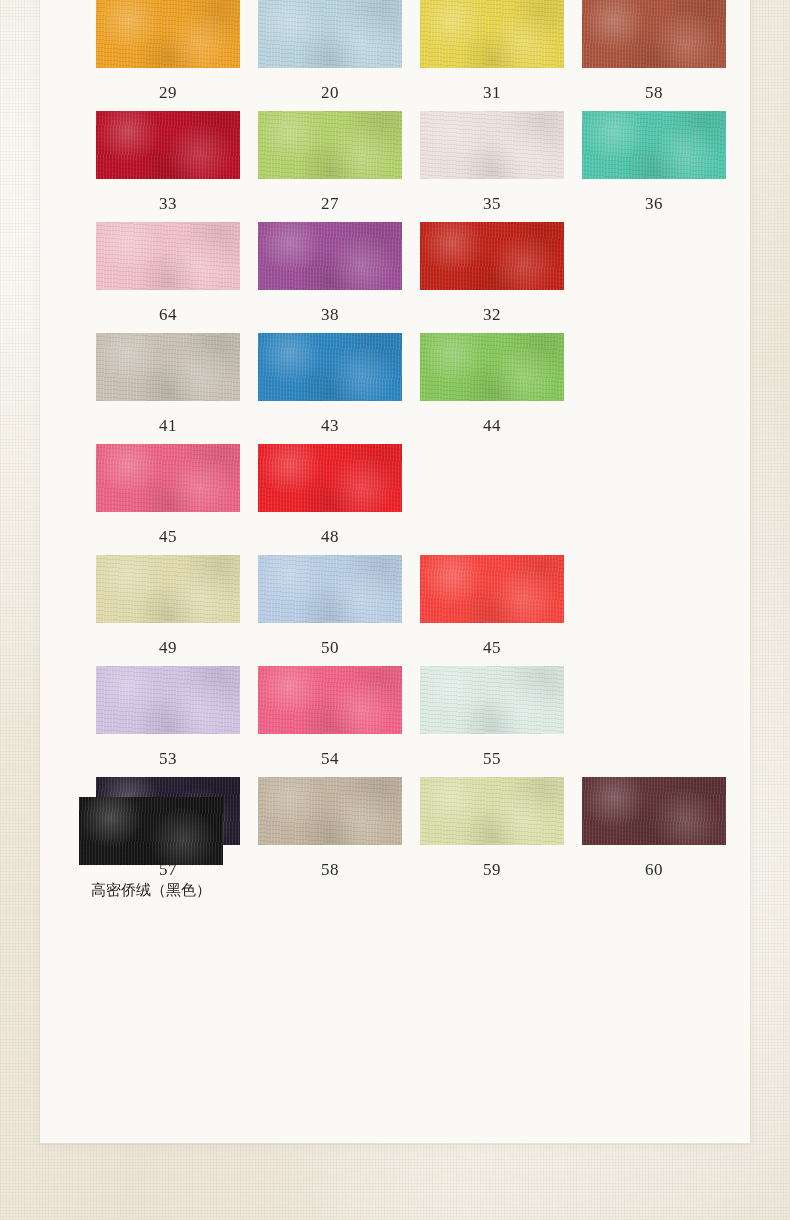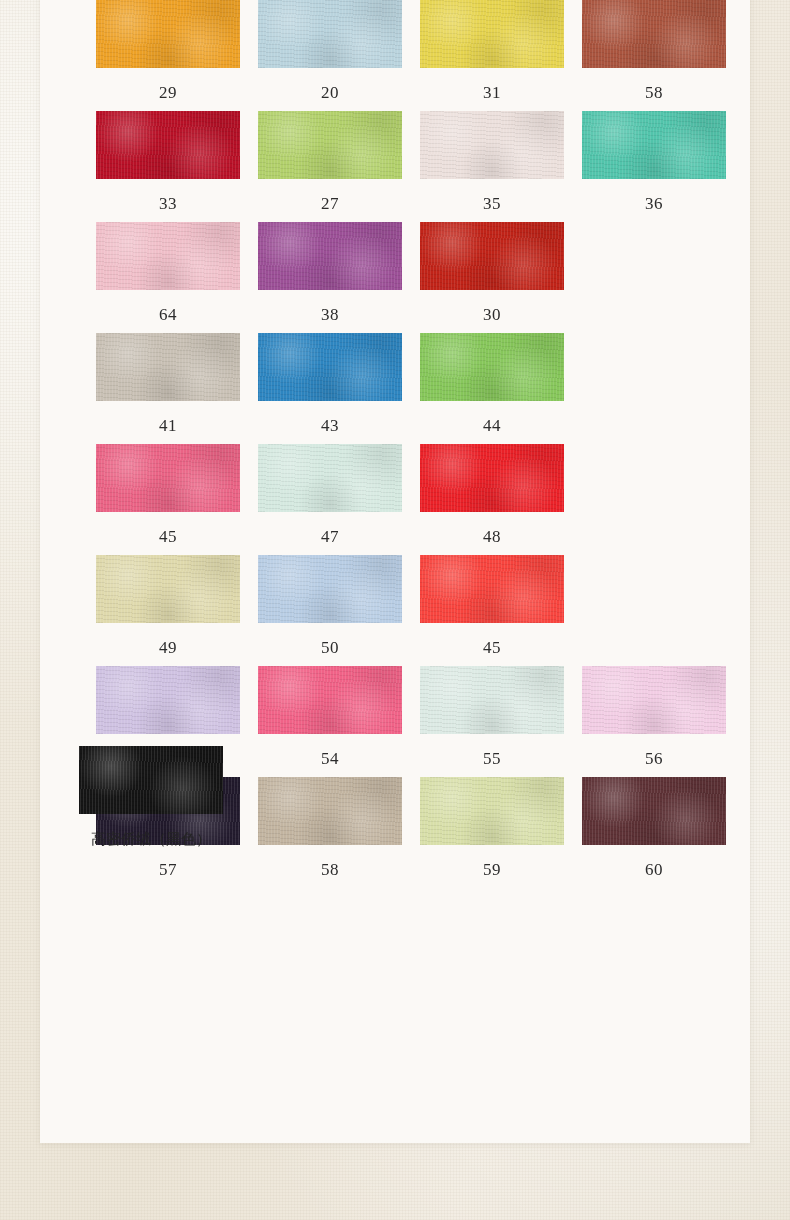--- a/index.html
+++ b/index.html
@@ -168,21 +168,21 @@
         <div class="swatch-cell">
           <div class="swatch-chip" style="background: rgb(240, 191, 201);"></div>
           <div class="swatch-label">64</div>
         </div>
         <div class="swatch-cell">
           <div class="swatch-chip" style="background: rgb(155, 79, 150);"></div>
           <div class="swatch-label">38</div>
         </div>
         <div class="swatch-cell">
           <div class="swatch-chip" style="background: rgb(192, 35, 24);"></div>
-          <div class="swatch-label">30</div>
+          <div class="swatch-label">32</div>
         </div>
       </div>
       <div class="swatch-row">
         <div class="swatch-cell">
           <div class="swatch-chip" style="background: rgb(200, 192, 180);"></div>
           <div class="swatch-label">41</div>
         </div>
         <div class="swatch-cell">
           <div class="swatch-chip" style="background: rgb(45, 133, 192);"></div>
           <div class="swatch-label">43</div>
@@ -191,24 +191,20 @@
           <div class="swatch-chip" style="background: rgb(134, 198, 90);"></div>
           <div class="swatch-label">44</div>
         </div>
       </div>
       <div class="swatch-row">
         <div class="swatch-cell">
           <div class="swatch-chip" style="background: rgb(234, 99, 133);"></div>
           <div class="swatch-label">45</div>
         </div>
         <div class="swatch-cell">
-          <div class="swatch-chip" style="background: rgb(213, 233, 224);"></div>
-          <div class="swatch-label">47</div>
-        </div>
-        <div class="swatch-cell">
           <div class="swatch-chip" style="background: rgb(234, 33, 40);"></div>
           <div class="swatch-label">48</div>
         </div>
       </div>
       <div class="swatch-row">
         <div class="swatch-cell">
           <div class="swatch-chip" style="background: rgb(223, 217, 172);"></div>
           <div class="swatch-label">49</div>
         </div>
         <div class="swatch-cell">
@@ -226,24 +222,20 @@
           <div class="swatch-label">53</div>
         </div>
         <div class="swatch-cell">
           <div class="swatch-chip" style="background: rgb(240, 98, 135);"></div>
           <div class="swatch-label">54</div>
         </div>
         <div class="swatch-cell">
           <div class="swatch-chip" style="background: rgb(220, 234, 228);"></div>
           <div class="swatch-label">55</div>
         </div>
-        <div class="swatch-cell">
-          <div class="swatch-chip" style="background: rgb(242, 205, 228);"></div>
-          <div class="swatch-label">56</div>
-        </div>
       </div>
       <div class="swatch-row">
         <div class="swatch-cell">
           <div class="swatch-chip" style="background: rgb(35, 27, 46);"></div>
           <div class="swatch-label">57</div>
         </div>
         <div class="swatch-cell">
           <div class="swatch-chip" style="background: rgb(194, 180, 160);"></div>
           <div class="swatch-label">58</div>
         </div>
@@ -251,21 +243,21 @@
           <div class="swatch-chip" style="background: rgb(216, 223, 169);"></div>
           <div class="swatch-label">59</div>
         </div>
         <div class="swatch-cell">
           <div class="swatch-chip" style="background: rgb(94, 50, 54);"></div>
           <div class="swatch-label">60</div>
         </div>
       </div>
     </div>
 
-  <div id="named-row-wrap" style="position: absolute; left: 39px; top: 754px; width: 631px;">
+  <div id="named-row-wrap" style="position: absolute; left: 39px; top: 805px; width: 631px;">
       <div id="named-row">
         <div class="named-cell">
           <div class="swatch-chip" style="background: rgb(21, 21, 21);"></div>
           <div class="named-label">高密侨绒（黑色）</div>
         </div>
       </div>
     </div>
 
 </div>
 

